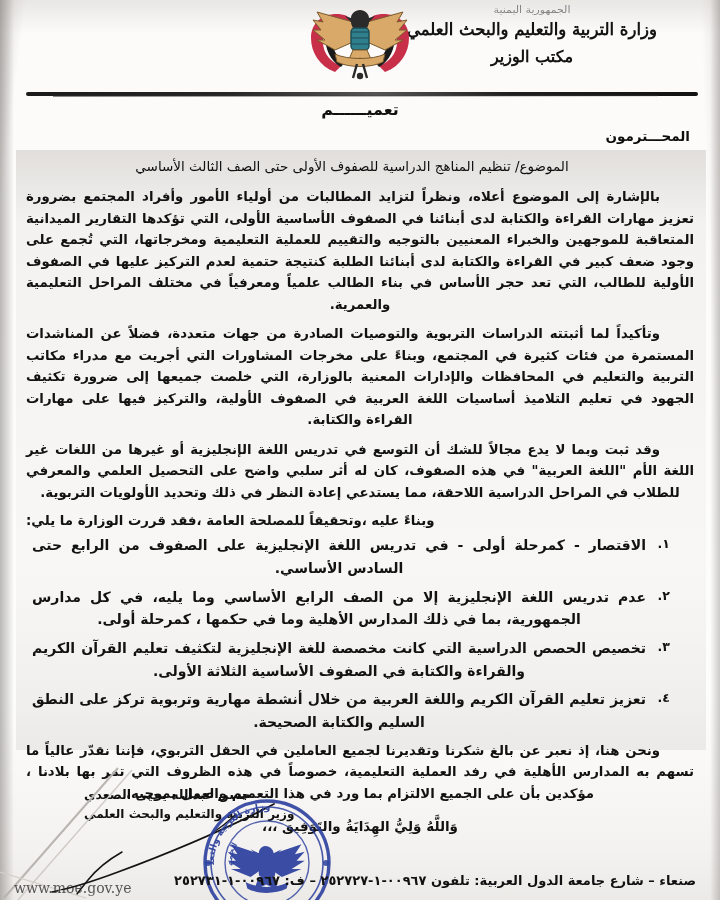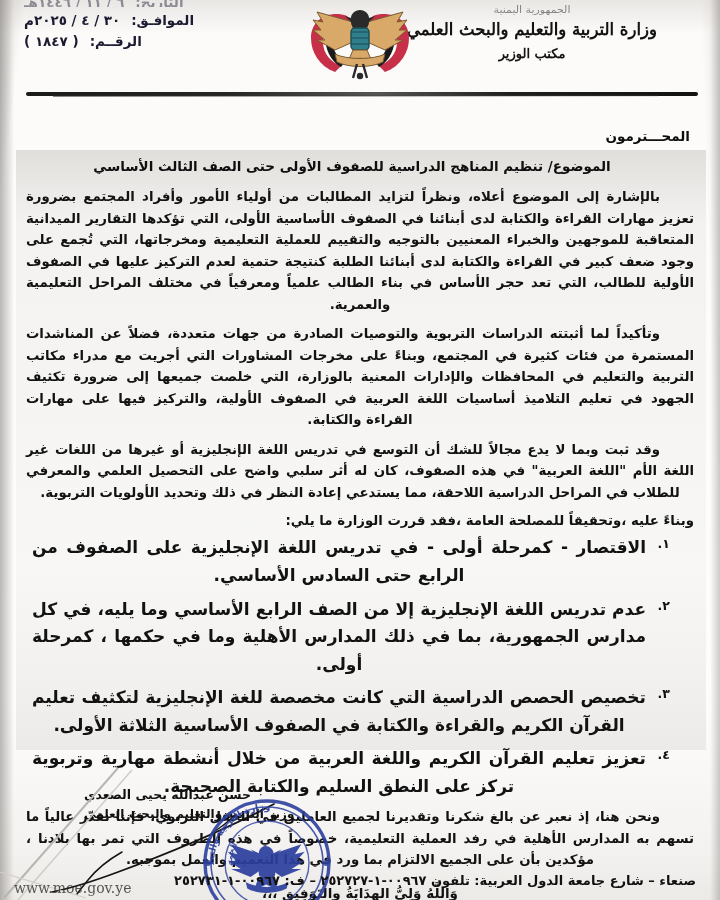--- a/index.html
+++ b/index.html
@@ -54,21 +54,21 @@
   }
   .hdr-right .l2 {
     font-size: 16.5px;
     font-weight: 700;
     color: #131313;
     letter-spacing: -.4px;
     font-family: "DejaVu Serif", "Liberation Serif", serif;
     transform: scaleY(1.02);
   }
   .hdr-right .l3 {
-    font-size: 13px;
+    font-size: 16px;
     font-weight: 700;
     color: #131313;
     letter-spacing: 2.5px;
     margin-top: 3px;
     font-family: "DejaVu Serif", "Liberation Serif", serif;
   }
   .hdr-left {
     position: absolute;
     left: 24px;
     top: 0px;
@@ -139,21 +139,21 @@
   }
   #addressee-row .to { direction: rtl; }
   #addressee-row .resp { direction: rtl; }
 
   #subject-line {
     position: absolute;
     top: 158px;
     left: 0; right: 16px;
     text-align: center;
     font-size: 13.5px;
-    font-weight: 700;
+    font-weight: 400;
     color: #0e0e0e;
   }
 
   
   #scanband {
     position: absolute;
     left: 16px; right: 14px;
     top: 150px;
     height: 600px;
     background: linear-gradient(180deg, rgba(216,213,209,.75), rgba(226,224,221,.35) 12%, rgba(232,230,227,.25) 70%, rgba(222,219,216,.5));
@@ -179,34 +179,34 @@
     letter-spacing: -.1px;
   }
   #body p.indent::before {
     content: "";
     display: inline-block;
     width: 34px;
   }
   .decision-intro {
     font-size: 13.3px;
     font-weight: 700;
-    text-align: right;
+    text-align: left;
     margin: 10px 0 6px 0;
     color: #121212;
   }
   ol.decisions {
     list-style: none;
     margin: 0 0 6px 0;
     padding: 0 26px 0 6px;
     counter-reset: dec;
   }
   ol.decisions li {
     counter-increment: dec;
     position: relative;
-    font-size: 17px;
+    font-size: 14px;
     font-weight: 700;
     line-height: 1.62;
     margin-bottom: 6px;
     text-align: justify;
     text-align-last: center;
     color: #121212;
     padding-right: 22px;
   }
   ol.decisions li::before {
     content: counter(dec, arabic-indic) ".";
@@ -341,38 +341,25 @@
         <path d="M50 30 h18 M50 36 h18 M50 42 h18" stroke="#1c4b55" stroke-width="1"></path>
 
         <path d="M52 48 L46 62 L59 56 L72 62 L66 48 Z" fill="#d9a96a" stroke="#7a5a2e" stroke-width="1"></path>
 
         <path d="M34 52 C46 58 72 58 84 52 L82 60 C70 66 48 66 36 60 Z" fill="#d9a96a" stroke="#7a5a2e" stroke-width="1"></path>
         <path d="M56 62 L52 76 M62 62 L66 76" stroke="#2a2a2a" stroke-width="2.4"></path>
         <circle cx="59" cy="74" r="3.2" fill="#2a2a2a"></circle>
       </svg>
     </div>
 
-    <div class="hdr-left">
-      <div class="row clip">
-        <span class="lbl">التاريخ:</span>
-        <span class="val">٦ / ١١ / ١٤٤٦هـ</span>
-      </div>
-      <div class="row">
-        <span class="lbl">الموافـق:</span>
-        <span class="val">٣٠ / ٤ / ٢٠٢٥م</span>
-      </div>
-      <div class="row">
-        <span class="lbl">الرقــم:</span>
-        <span class="val">( ١٨٤٧ )</span>
-      </div>
-    </div>
   </div>
 
   <div id="hrule"></div>
 
+  <div id="circular-title">تعميــــــم</div>
 
   <div id="addressee-row">
     <span class="resp">المحـــترمون</span>
   </div>
 
   <div id="subject-line">
     <span>الموضوع/</span>
     <span>تنظيم المناهج الدراسية للصفوف الأولى حتى الصف الثالث الأساسي</span>
   </div>
 

